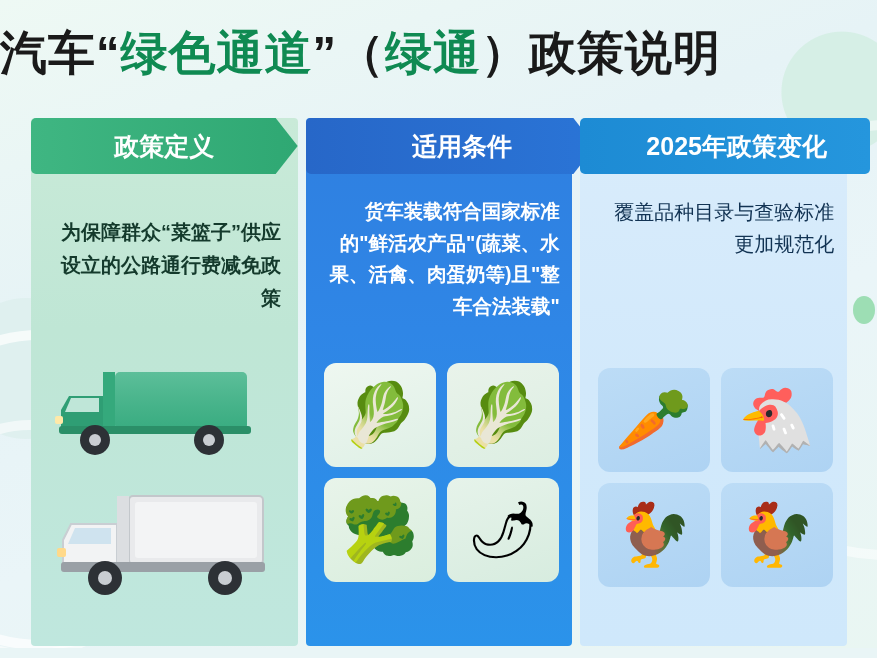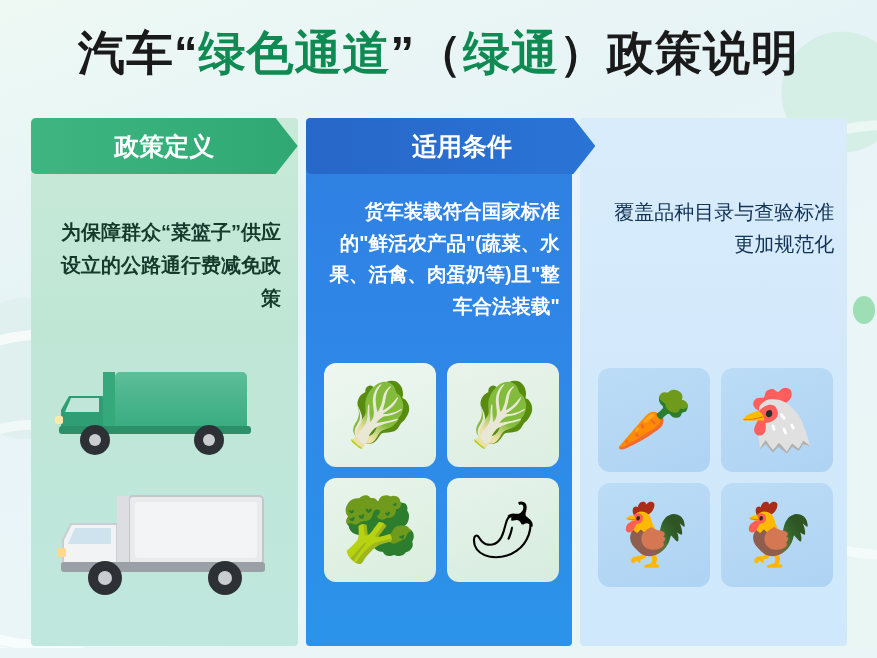--- a/index.html
+++ b/index.html
@@ -40,21 +40,20 @@
     background: #8fd9a8;
     border-radius: 50%;
     opacity: 0.85;
   }
 
   
   .title {
     position: absolute;
     left: 0; top: 22px;
     width: 877px;
-    text-align: center;
     font-size: 47px;
     font-weight: bold;
     color: #1a1a1a;
     letter-spacing: 1px;
     white-space: nowrap;
   }
   .title .hl { color: #0f8a52; }
 
   
   .columns {
@@ -243,20 +242,21 @@
           <span class="emoji">🥦</span>
         </div>
         <div class="tile t4">
           <span class="emoji small">🌶</span>
         </div>
       </div>
     </div>
 
     <div class="col col3">
       <div class="col-body"></div>
+      <div class="col-header">2025年政策变化</div>
       <div class="col-text">覆盖品种目录与查验标准更加规范化</div>
       <div class="tile-grid">
         <div class="tile">
           <span class="emoji">🥕</span>
         </div>
         <div class="tile">
           <span class="emoji">🐔</span>
         </div>
         <div class="tile">
           <span class="emoji">🐓</span>

